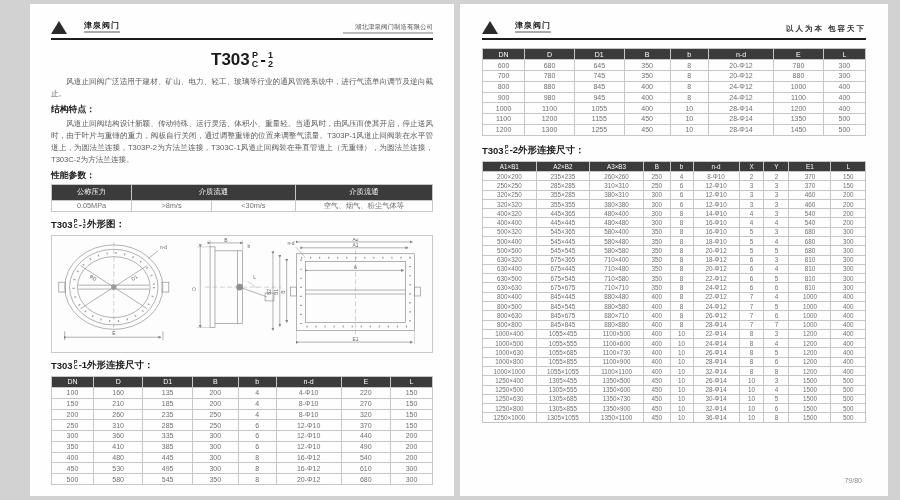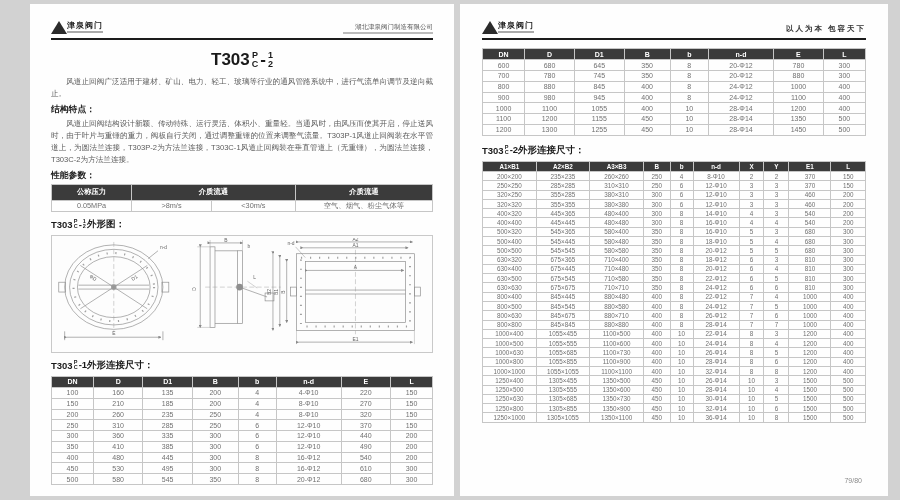--- a/index.html
+++ b/index.html
@@ -8,21 +8,21 @@
     font-family:"Liberation Sans","DejaVu Sans",sans-serif;color:#555;
   }
   .canvas{position:absolute;inset:0;}
   .page{position:absolute;top:4px;height:492px;background:#fefefe;box-sizing:border-box;}
   .page.left{left:30px;width:424px;padding:10px 21px 0 21px;}
   .page.right{left:460px;width:428px;padding:10px 22px 0 22px;}
 
   
   .hdr{display:flex;justify-content:space-between;align-items:flex-end;
        border-bottom:2.5px solid #1c1c1c;padding-bottom:4px;height:20px;}
-  .logo{display:flex;align-items:center;gap:0;}
+  .logo{display:flex;align-items:center;gap:17px;}
   .logo-tri{width:0;height:0;border-left:8px solid transparent;border-right:8px solid transparent;
             border-bottom:13px solid #2b2b2b;display:inline-block;position:relative;}
   .logo-txt{display:flex;flex-direction:column;gap:1px;}
   .logo-txt b{font-size:8px;color:#222;letter-spacing:1px;line-height:1;}
   .subline{display:block;height:2px;width:36px;background:#aaa;}
   .subline.r{width:90px;margin-top:1px;height:2px;background:#bbb;}
   .hdr-right{display:flex;flex-direction:column;align-items:flex-end;}
   .hdr-right span{font-size:6.5px;color:#555;line-height:1.2;}
   .slogan{font-size:7.5px;color:#333;font-weight:bold;letter-spacing:2px;}
 
@@ -34,21 +34,21 @@
   .stack.sm i{font-size:6.5px;}
   .model-h{display:flex;align-items:center;font-weight:bold;color:#1a1a1a;font-size:9.5px;margin:6px 0 4px 0;gap:1px;}
   .model-h .stack i{font-size:5.5px;}
 
   p.intro,p.body-t{font-size:7.6px;line-height:1.62;color:#5a5a5a;margin:2px 0 3px 0;
                    text-align:justify;text-indent:2em;}
   .sec-h{font-size:8.8px;font-weight:bold;color:#222;margin:3px 0 2px 0;}
 
   table{border-collapse:collapse;width:100%;table-layout:fixed;}
   th,td{border:1px solid #c6c6c6;text-align:center;overflow:hidden;white-space:nowrap;}
-  th{background:#3b3b3b;color:#fff;font-weight:bold;}
+  th{background:#3b3b3b;color:#fff;font-weight:normal;}
   .perf{margin:2px 0 2px 0;}
   .perf th{font-size:7.3px;padding:2.5px 0;}
   .perf td{font-size:7.3px;color:#707070;padding:0 0;}
   .dims th{font-size:7px;padding:1.6px 0;}
   .dims td{font-size:7px;color:#707070;padding:1.4px 0;}
   .dims2 th{font-size:6.3px;padding:1.2px 0;}
   .dims2 td{font-size:6.3px;color:#707070;padding:0.65px 0;}
 
   .draw-box{border:1px solid #c9c9c9;background:#fdfdfd;margin:2px 0 2px 0;padding:2px 0;}
   .drawing{display:block;width:100%;height:112px;}

